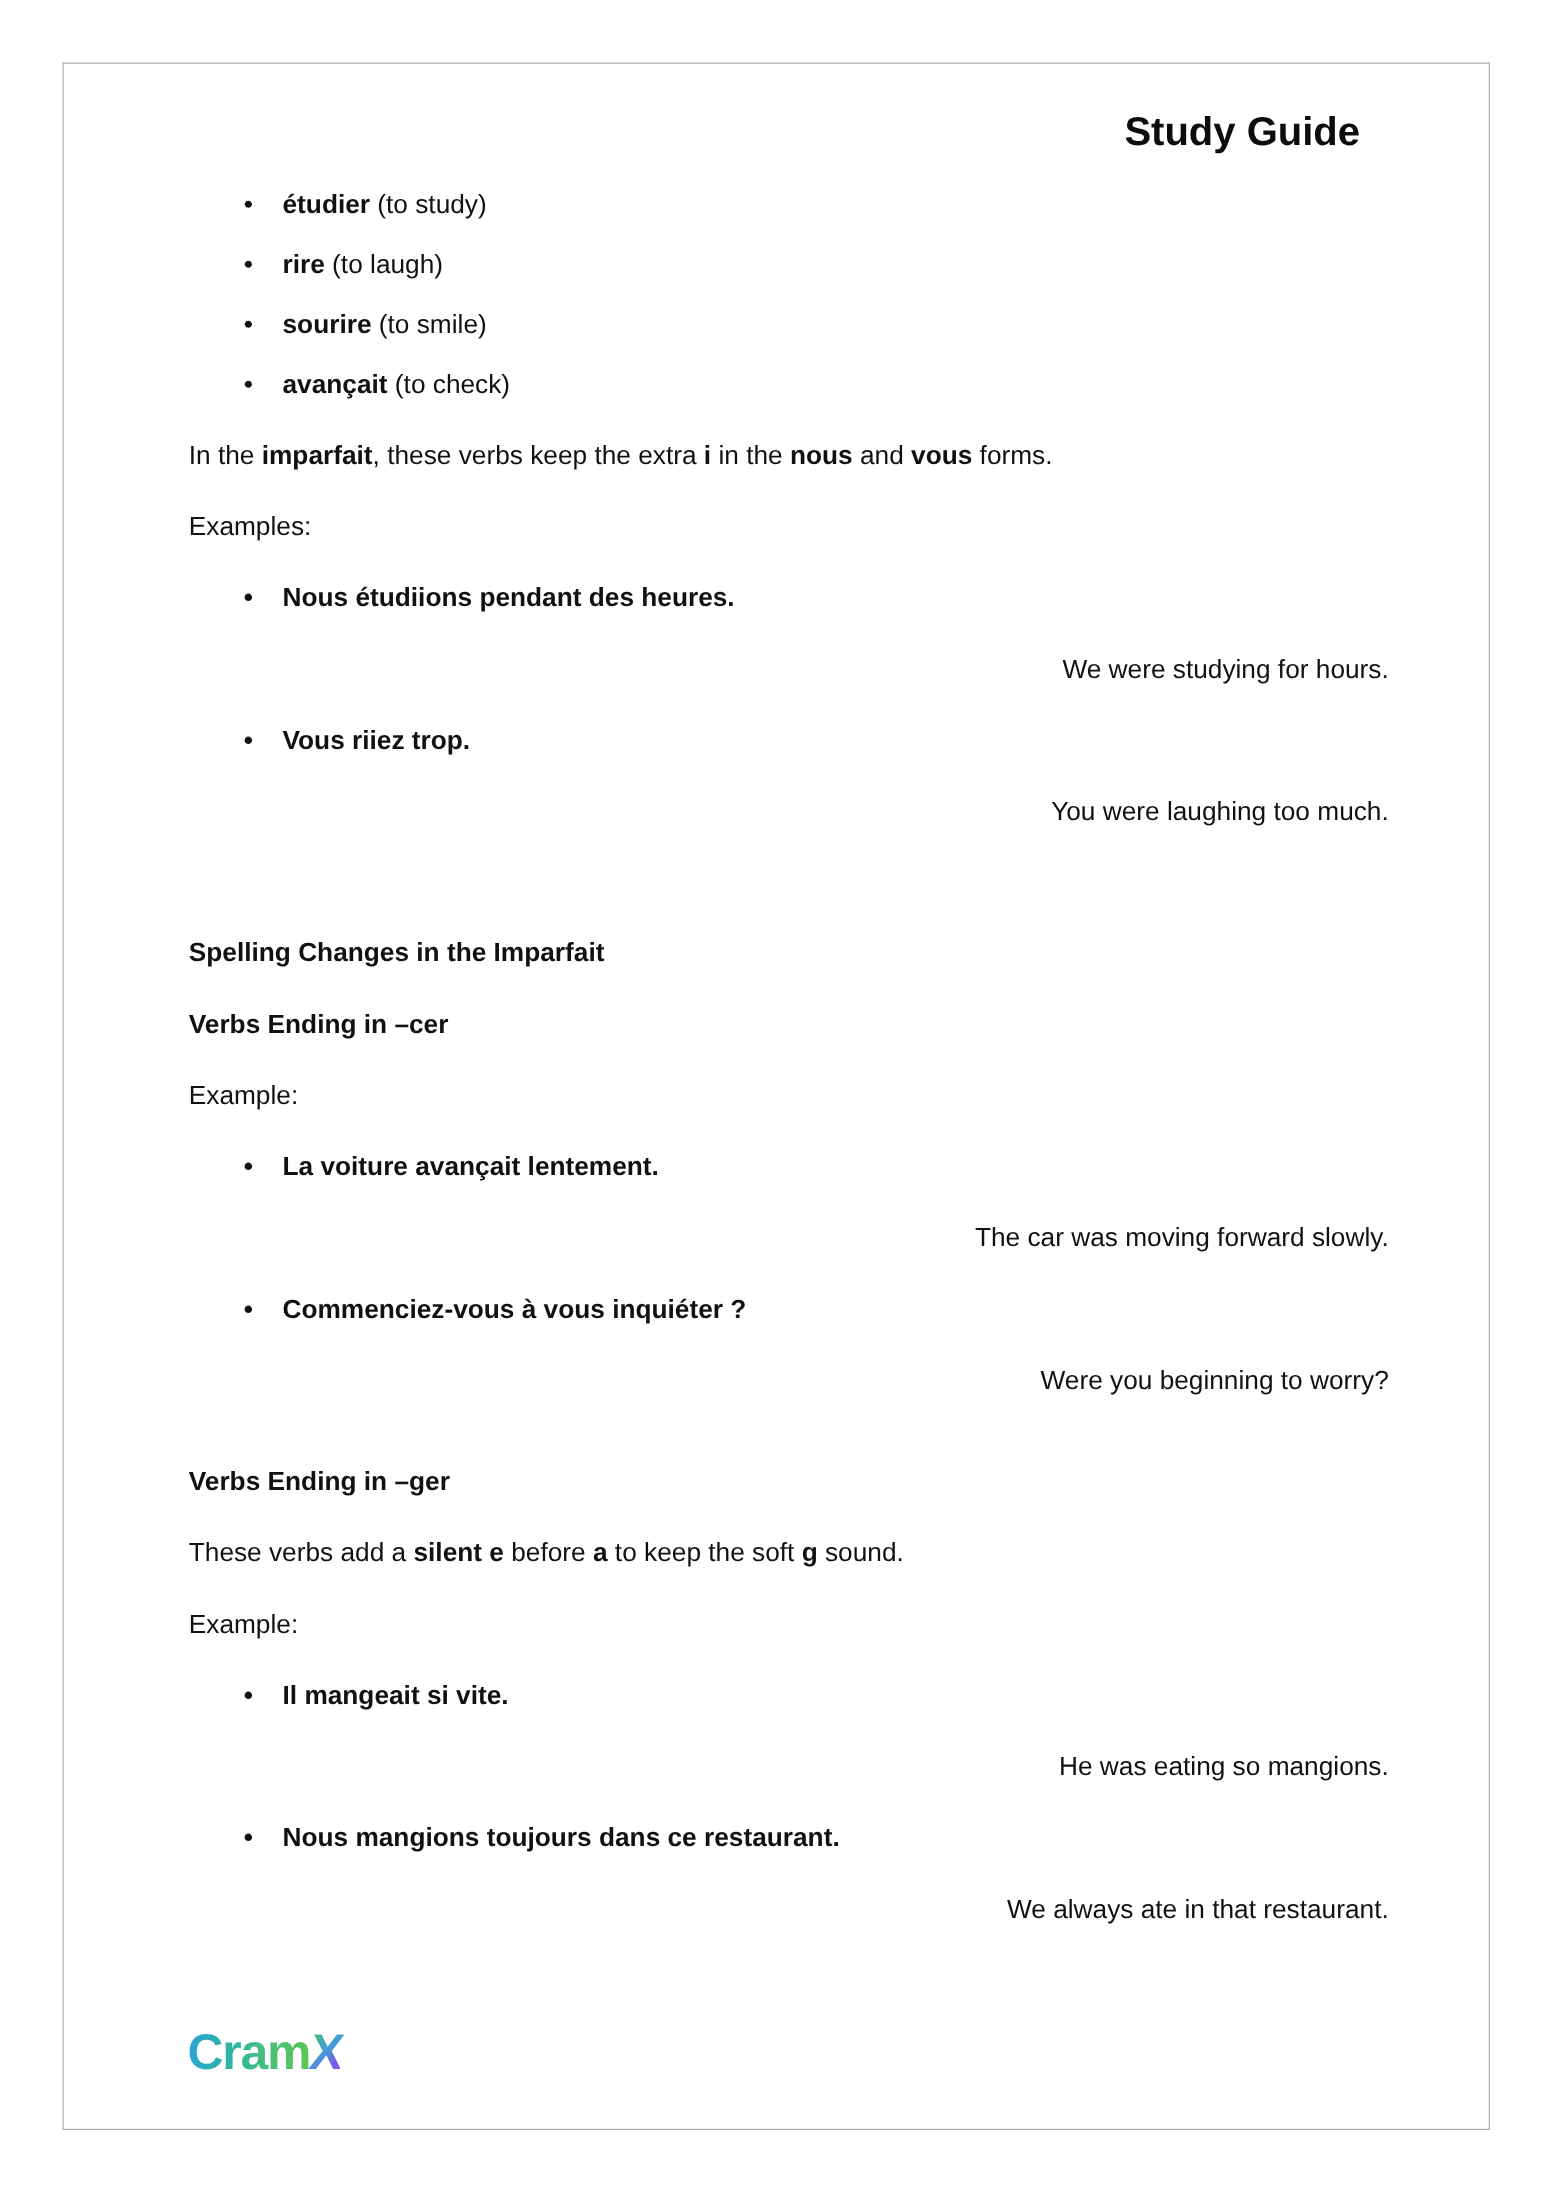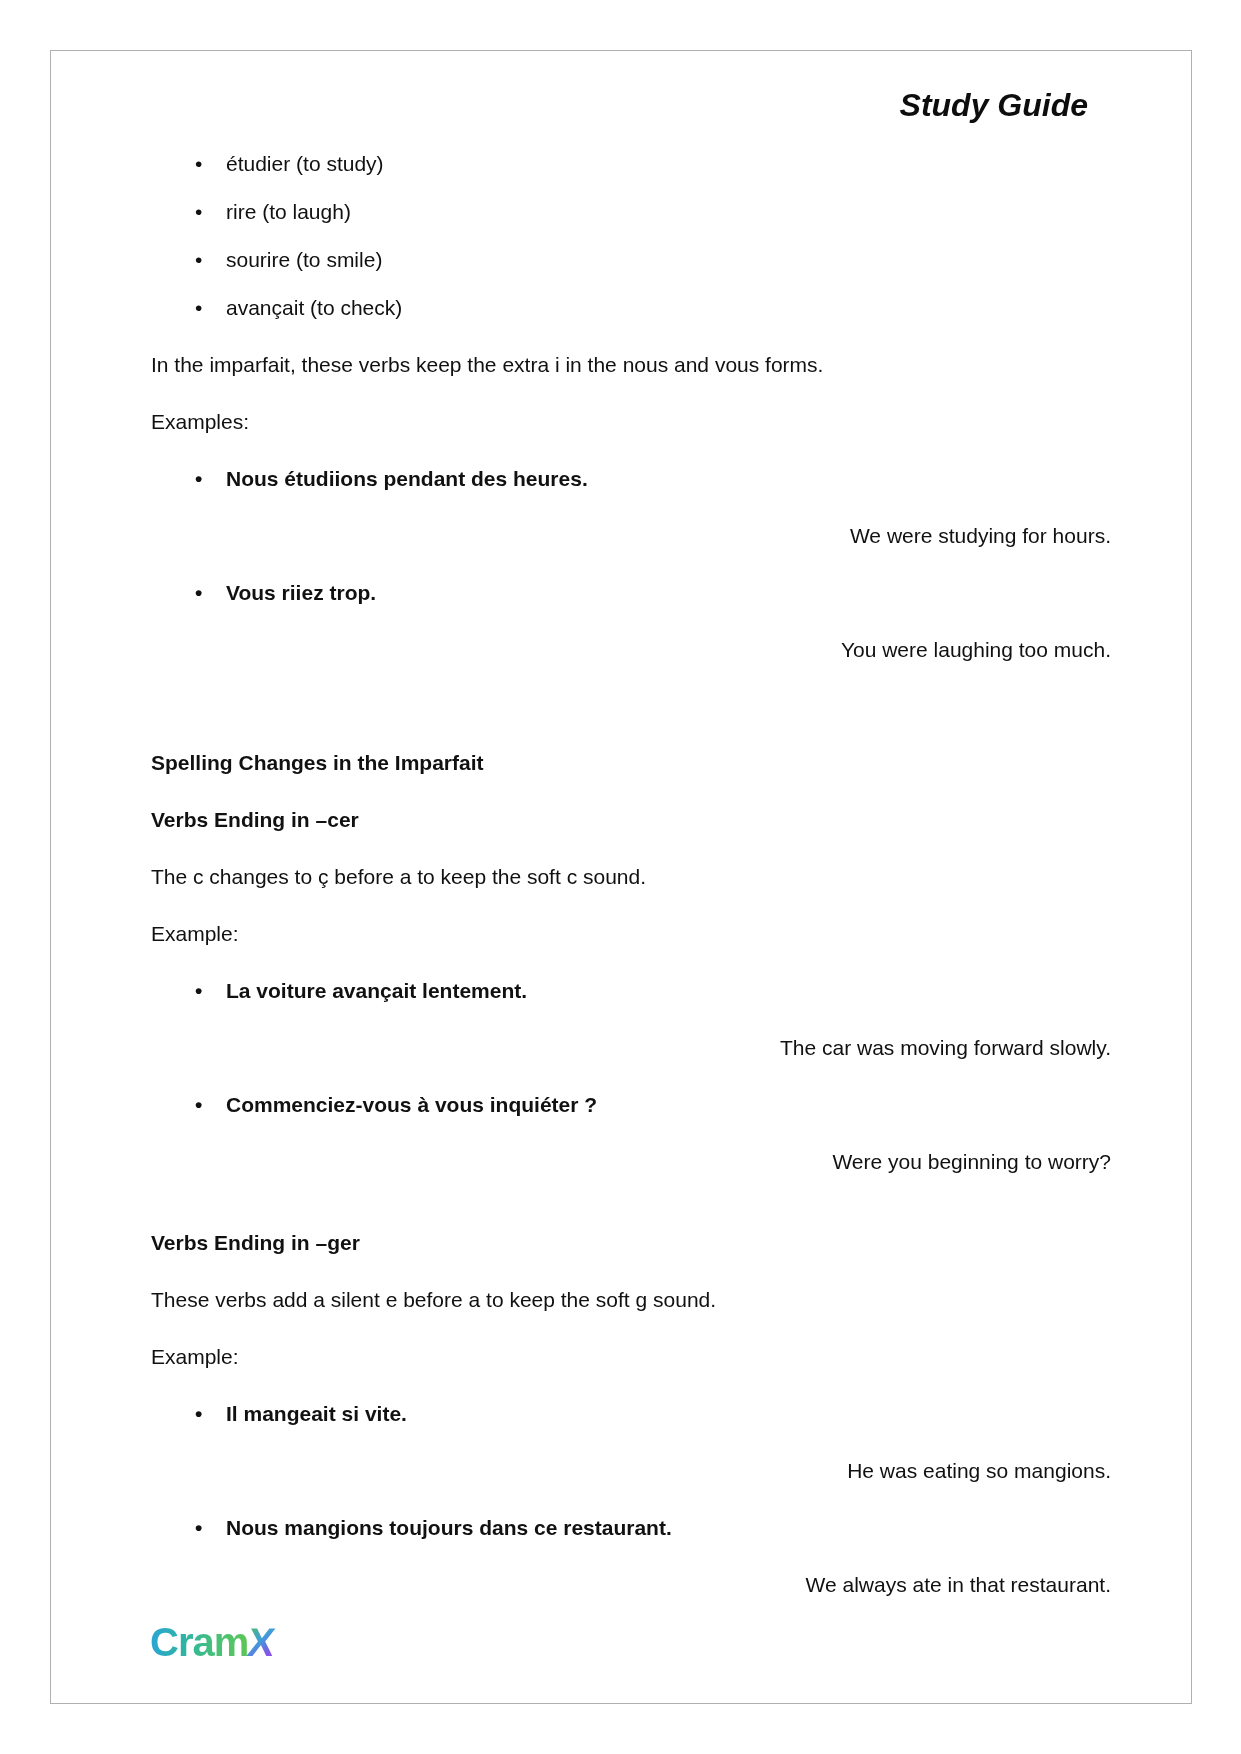--- a/index.html
+++ b/index.html
@@ -3,21 +3,21 @@
 <meta charset="utf-8">
 <style>
   html,body{margin:0;padding:0;background:#ffffff;}
   body{width:1241px;height:1754px;position:relative;overflow:hidden;
        font-family:"Liberation Sans","DejaVu Sans",sans-serif;color:#111;}
 
   .page{position:absolute;left:50px;top:50px;width:1140px;height:1652px;
         border:1px solid #b0b0b0;background:#fff;}
 
   .title{position:absolute;top:34px;right:103px;font-size:32px;font-weight:bold;
-         line-height:40px;color:#0d0d0d;z-index:2;font-style:italic;}
+         line-height:40px;color:#0d0d0d;z-index:2;}
 
   
   .watermark{position:absolute;left:84px;top:611px;z-index:0;white-space:nowrap;
              font-weight:bold;font-size:250px;line-height:250px;letter-spacing:-10px;
              transform:scaleX(0.82);transform-origin:left top;
              background:linear-gradient(95deg,#d4f0f6 0%,#d9f2f4 34%,#e9f6ec 46%,
                         #f8f8e0 53%,#e3f4f0 60%,#d2eef6 72%,#eeeef2 82%,
                         #fbe9f7 90%,#fae8f6 100%);
              -webkit-background-clip:text;background-clip:text;color:transparent;
              -webkit-text-stroke:2px rgba(185,185,185,0.30);}
@@ -29,21 +29,21 @@
   .flow > .block:first-child{margin-top:0;}
   .vocab{margin-top:24px;}
   .vocab + .para{}
   .heading{font-weight:bold;}
   .heading1{margin-top:89px;}
   .heading2.spaced{margin-top:57px;}
   .vocab,.example{padding-left:75px;}
   .dot{position:absolute;left:44px;top:0;}
   .example{font-weight:bold;}
   .translation{margin-left:37px;text-align:right;}
-  .b{font-weight:normal;}
+  .b{font-weight:bold;}
 
   
   .logo{position:absolute;left:150px;top:1620px;z-index:2;font-weight:bold;
         font-size:40px;line-height:44px;letter-spacing:-1px;white-space:nowrap;}
   .logo .lg-cram{background:linear-gradient(95deg,#2ba4d6 0%,#2db4a4 35%,
                  #46c07a 65%,#5fc654 100%);
                  -webkit-background-clip:text;background-clip:text;color:transparent;}
   .logo .lg-x{display:inline-block;transform:skewX(-8deg);
               background:linear-gradient(135deg,#55c156 0%,#3f9fd8 45%,
               #7a5ae8 75%,#ae4cdf 100%);
@@ -62,21 +62,20 @@
       <div class="block vocab"><span class="dot">•</span><span class="b">sourire</span><span> (to smile)</span></div>
       <div class="block vocab"><span class="dot">•</span><span class="b">avançait</span><span> (to check)</span></div>
       <div class="block para"><span>In the </span><span class="b">imparfait</span><span>, these verbs keep the extra </span><span class="b">i</span><span> in the </span><span class="b">nous</span><span> and </span><span class="b">vous</span><span> forms.</span></div>
       <div class="block para"><span>Examples:</span></div>
       <div class="block example"><span class="dot">•</span><span>Nous étudiions pendant des heures.</span></div>
       <div class="block translation"><span>We were studying for hours.</span></div>
       <div class="block example"><span class="dot">•</span><span>Vous riiez trop.</span></div>
       <div class="block translation"><span>You were laughing too much.</span></div>
       <div class="block heading heading1"><span>Spelling Changes in the Imparfait</span></div>
       <div class="block heading heading2"><span>Verbs Ending in –cer</span></div>
-      <div class="block para"><span>The </span><span class="b">c changes to ç</span><span> before </span><span class="b">a</span><span> to keep the soft </span><span class="b">c</span><span> sound.</span></div>
       <div class="block para"><span>Example:</span></div>
       <div class="block example"><span class="dot">•</span><span>La voiture avançait lentement.</span></div>
       <div class="block translation"><span>The car was moving forward slowly.</span></div>
       <div class="block example"><span class="dot">•</span><span>Commenciez-vous à vous inquiéter ?</span></div>
       <div class="block translation"><span>Were you beginning to worry?</span></div>
       <div class="block heading heading2 spaced"><span>Verbs Ending in –ger</span></div>
       <div class="block para"><span>These verbs add a </span><span class="b">silent e</span><span> before </span><span class="b">a</span><span> to keep the soft </span><span class="b">g</span><span> sound.</span></div>
       <div class="block para"><span>Example:</span></div>
       <div class="block example"><span class="dot">•</span><span>Il mangeait si vite.</span></div>
       <div class="block translation"><span>He was eating so mangions.</span></div>

